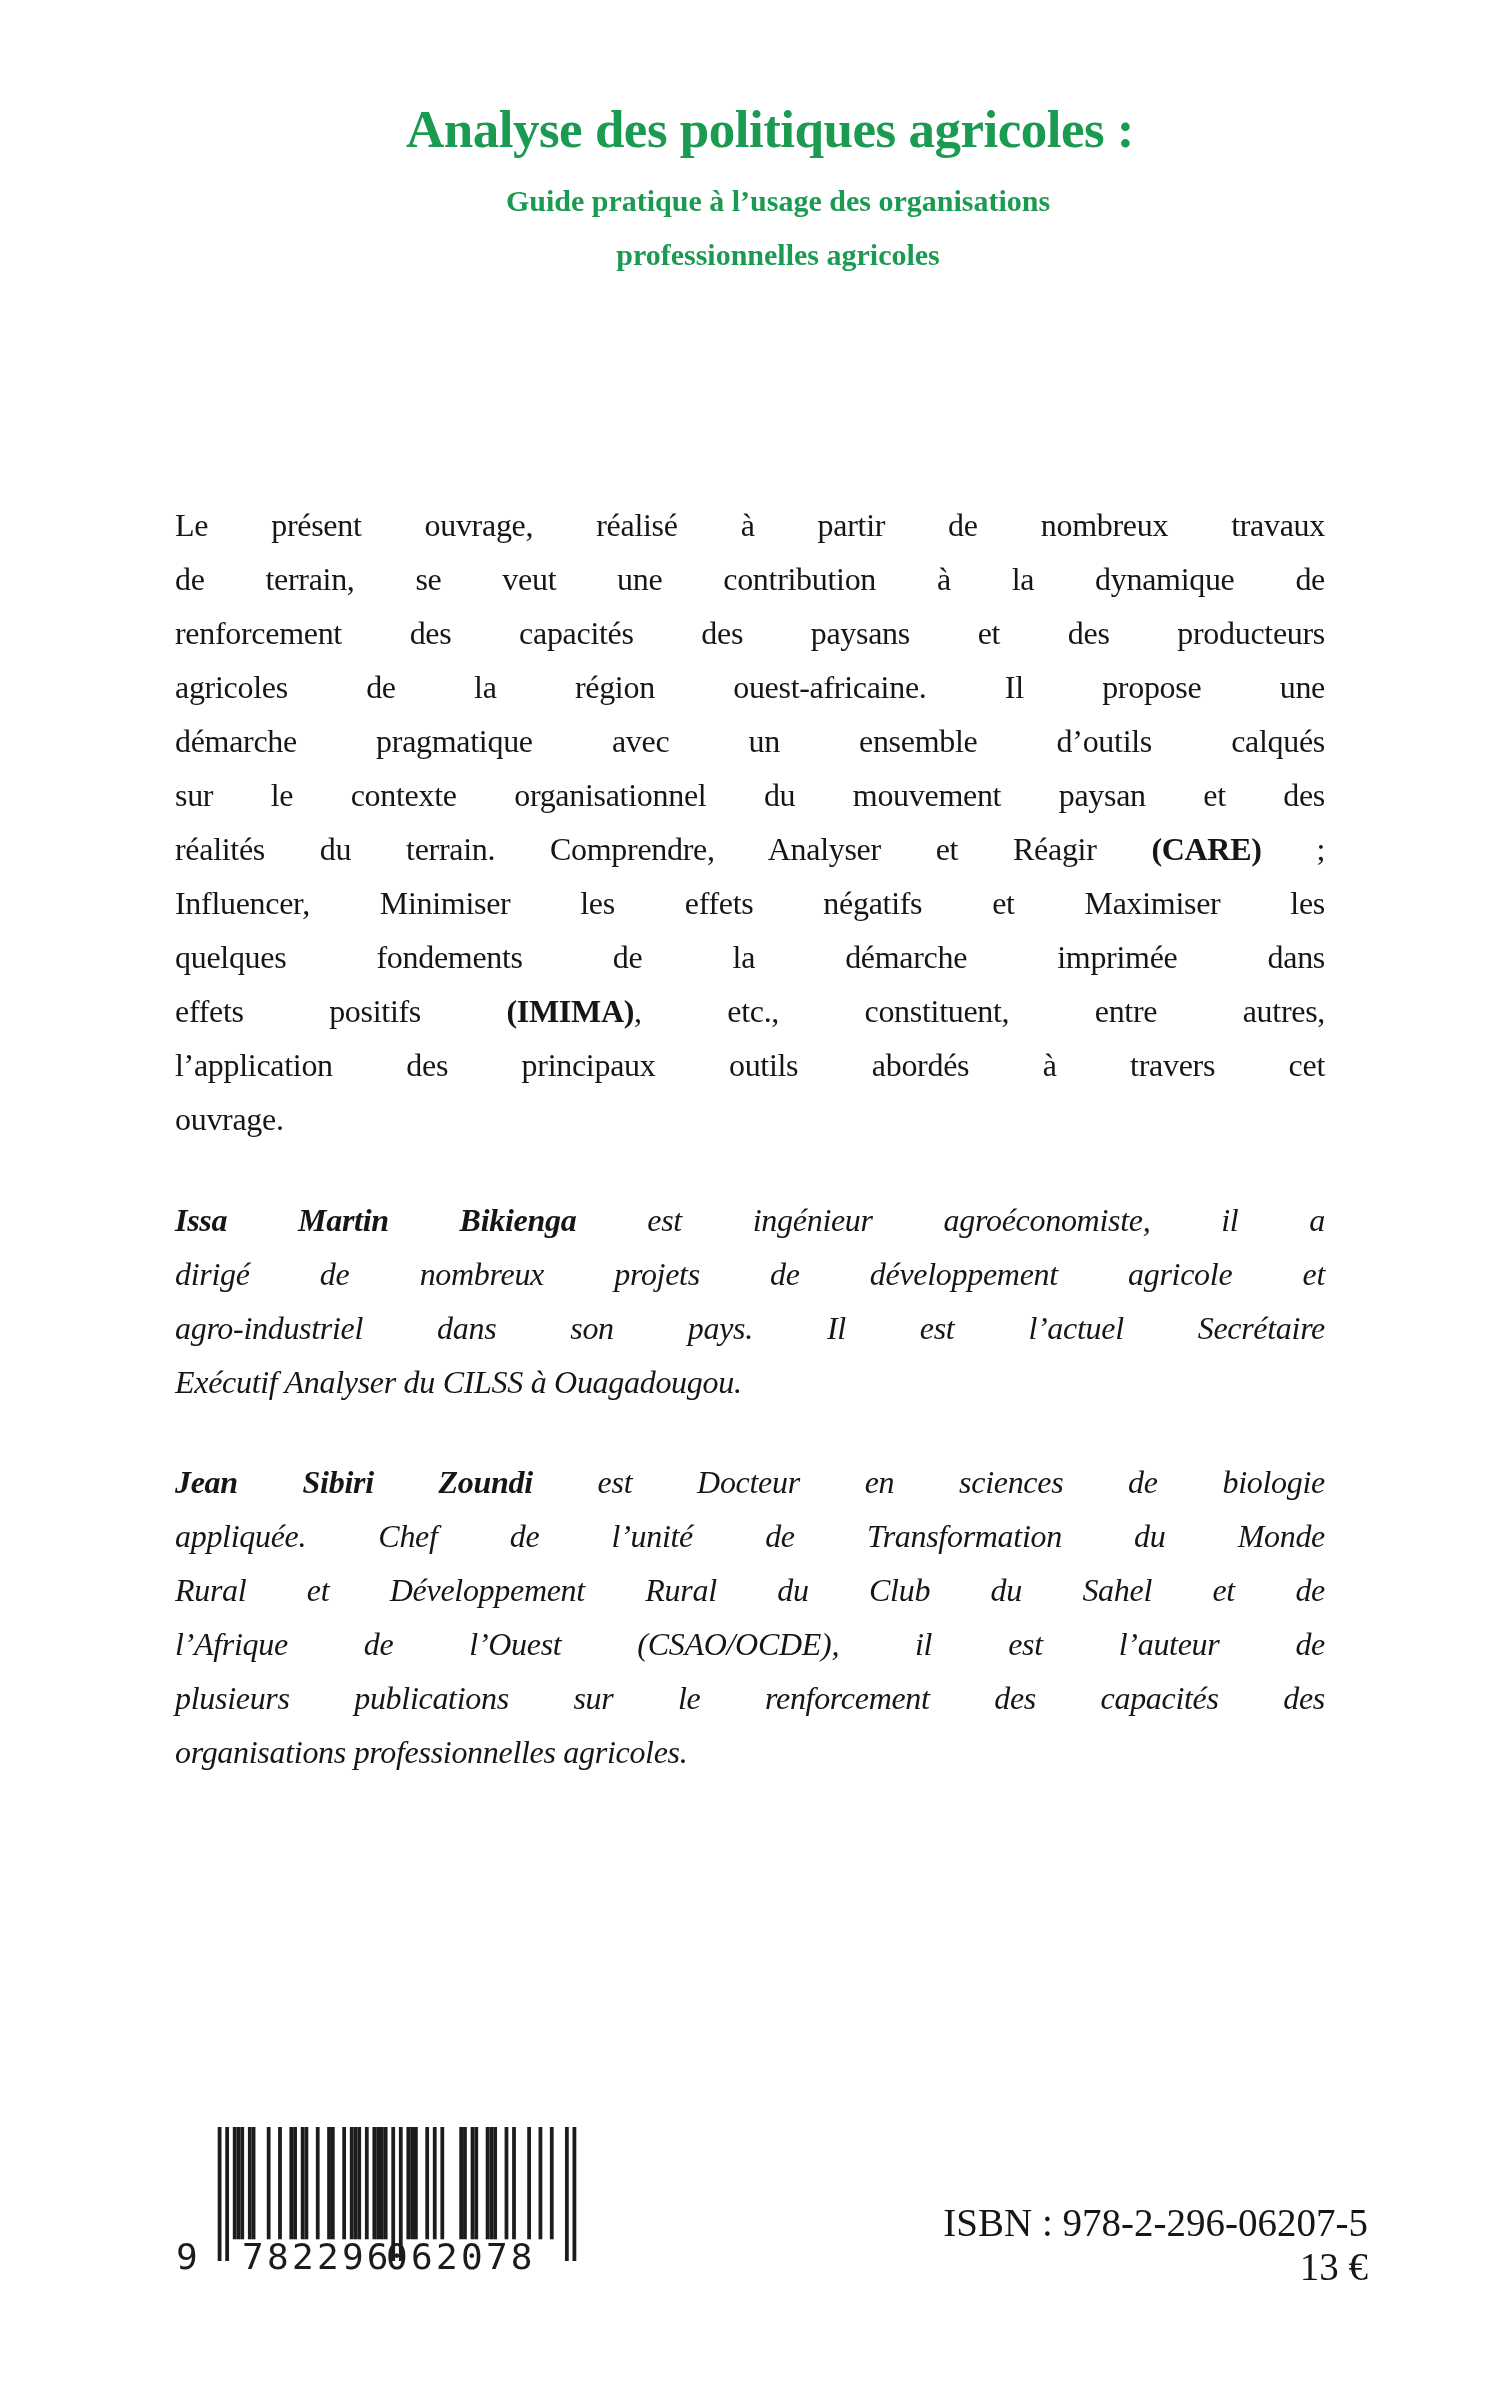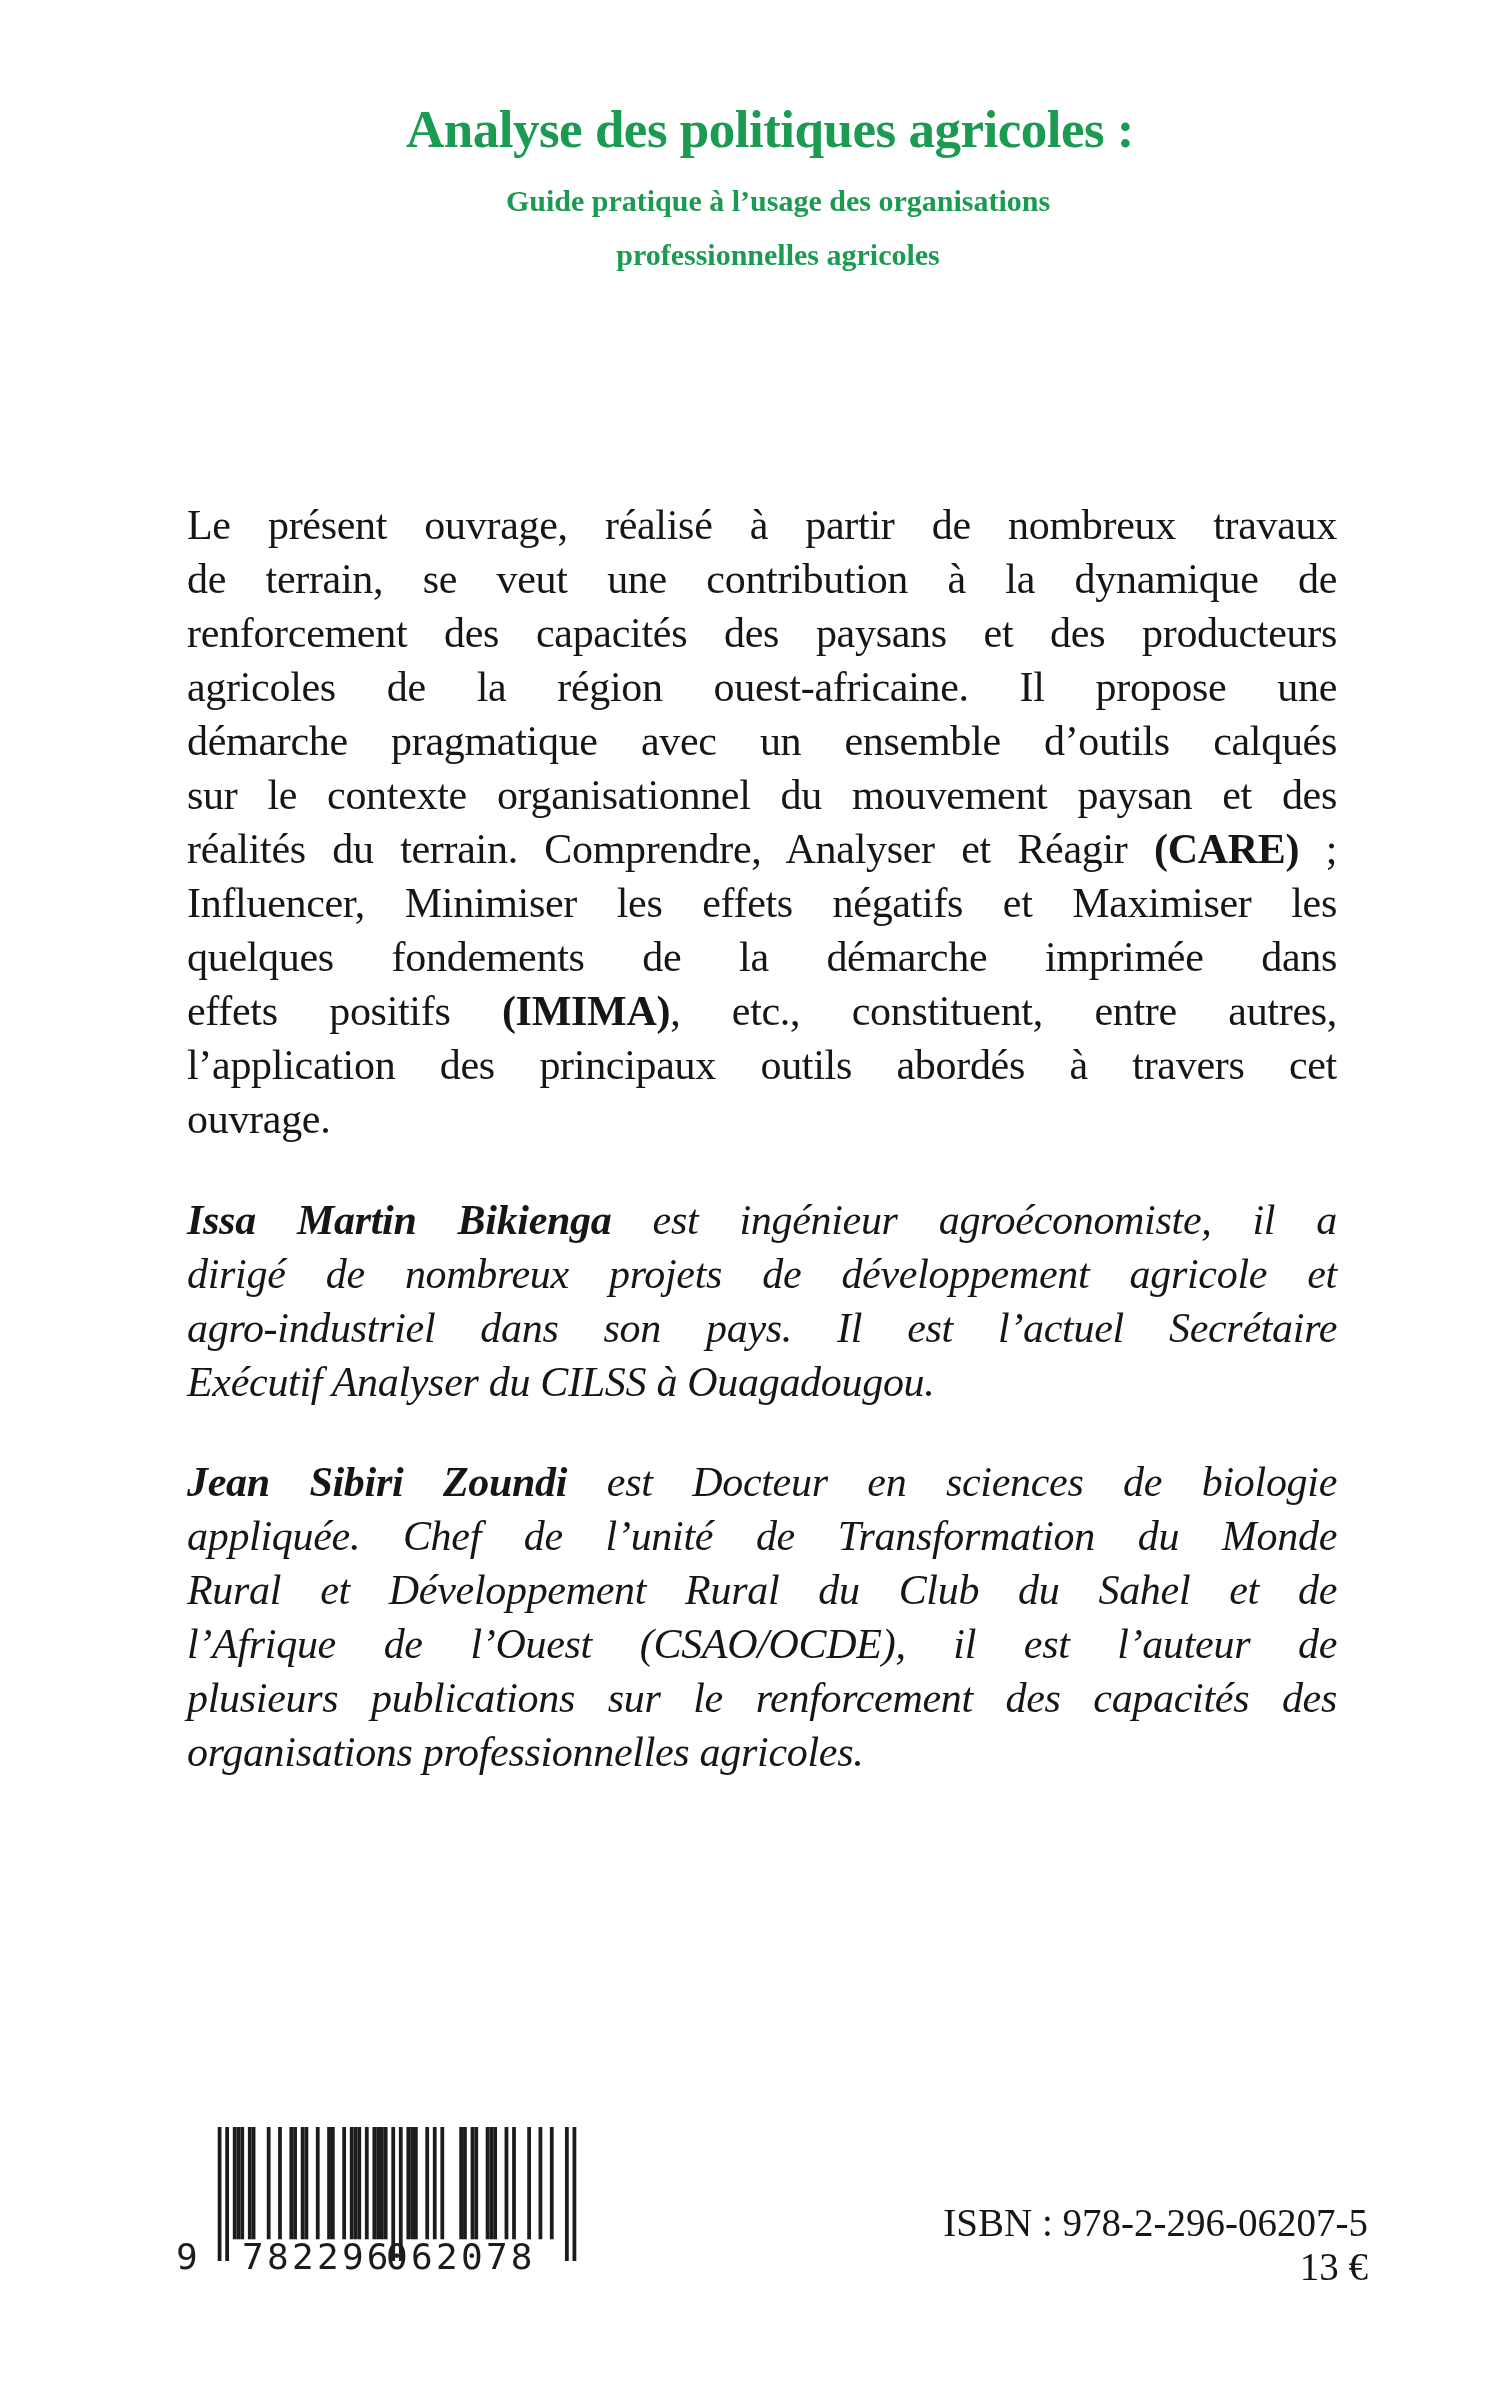--- a/index.html
+++ b/index.html
@@ -11,22 +11,22 @@
     position:absolute;top:98px;left:0;width:100%;margin:0;
     text-align:center;font-size:53px;line-height:62px;font-weight:bold;
     letter-spacing:-0.5px;color:#1b9b51;
   }
   .subtitle{
     position:absolute;top:174px;left:0;width:100%;
     font-size:30px;line-height:54px;font-weight:bold;color:#1b9b51;margin-left:8px;
   }
   .subtitle .line{text-align:center;}
   .textblock{
-    position:absolute;left:187px;width:1150px;
-    font-size:42px;line-height:54px;letter-spacing:-0.3px;
+    position:absolute;left:175px;width:1150px;
+    font-size:32px;line-height:54px;letter-spacing:-0.3px;
   }
   .textblock .line{text-align:justify;text-align-last:justify;}
   .textblock .line-last{text-align-last:left;}
   .desc{top:498px;}
   .bio{font-style:italic;}
   .bio1{top:1193px;}
   .bio2{top:1455px;}
   span.i{}
   span.b{font-weight:bold;}
   span.bi{font-weight:bold;font-style:italic;}

